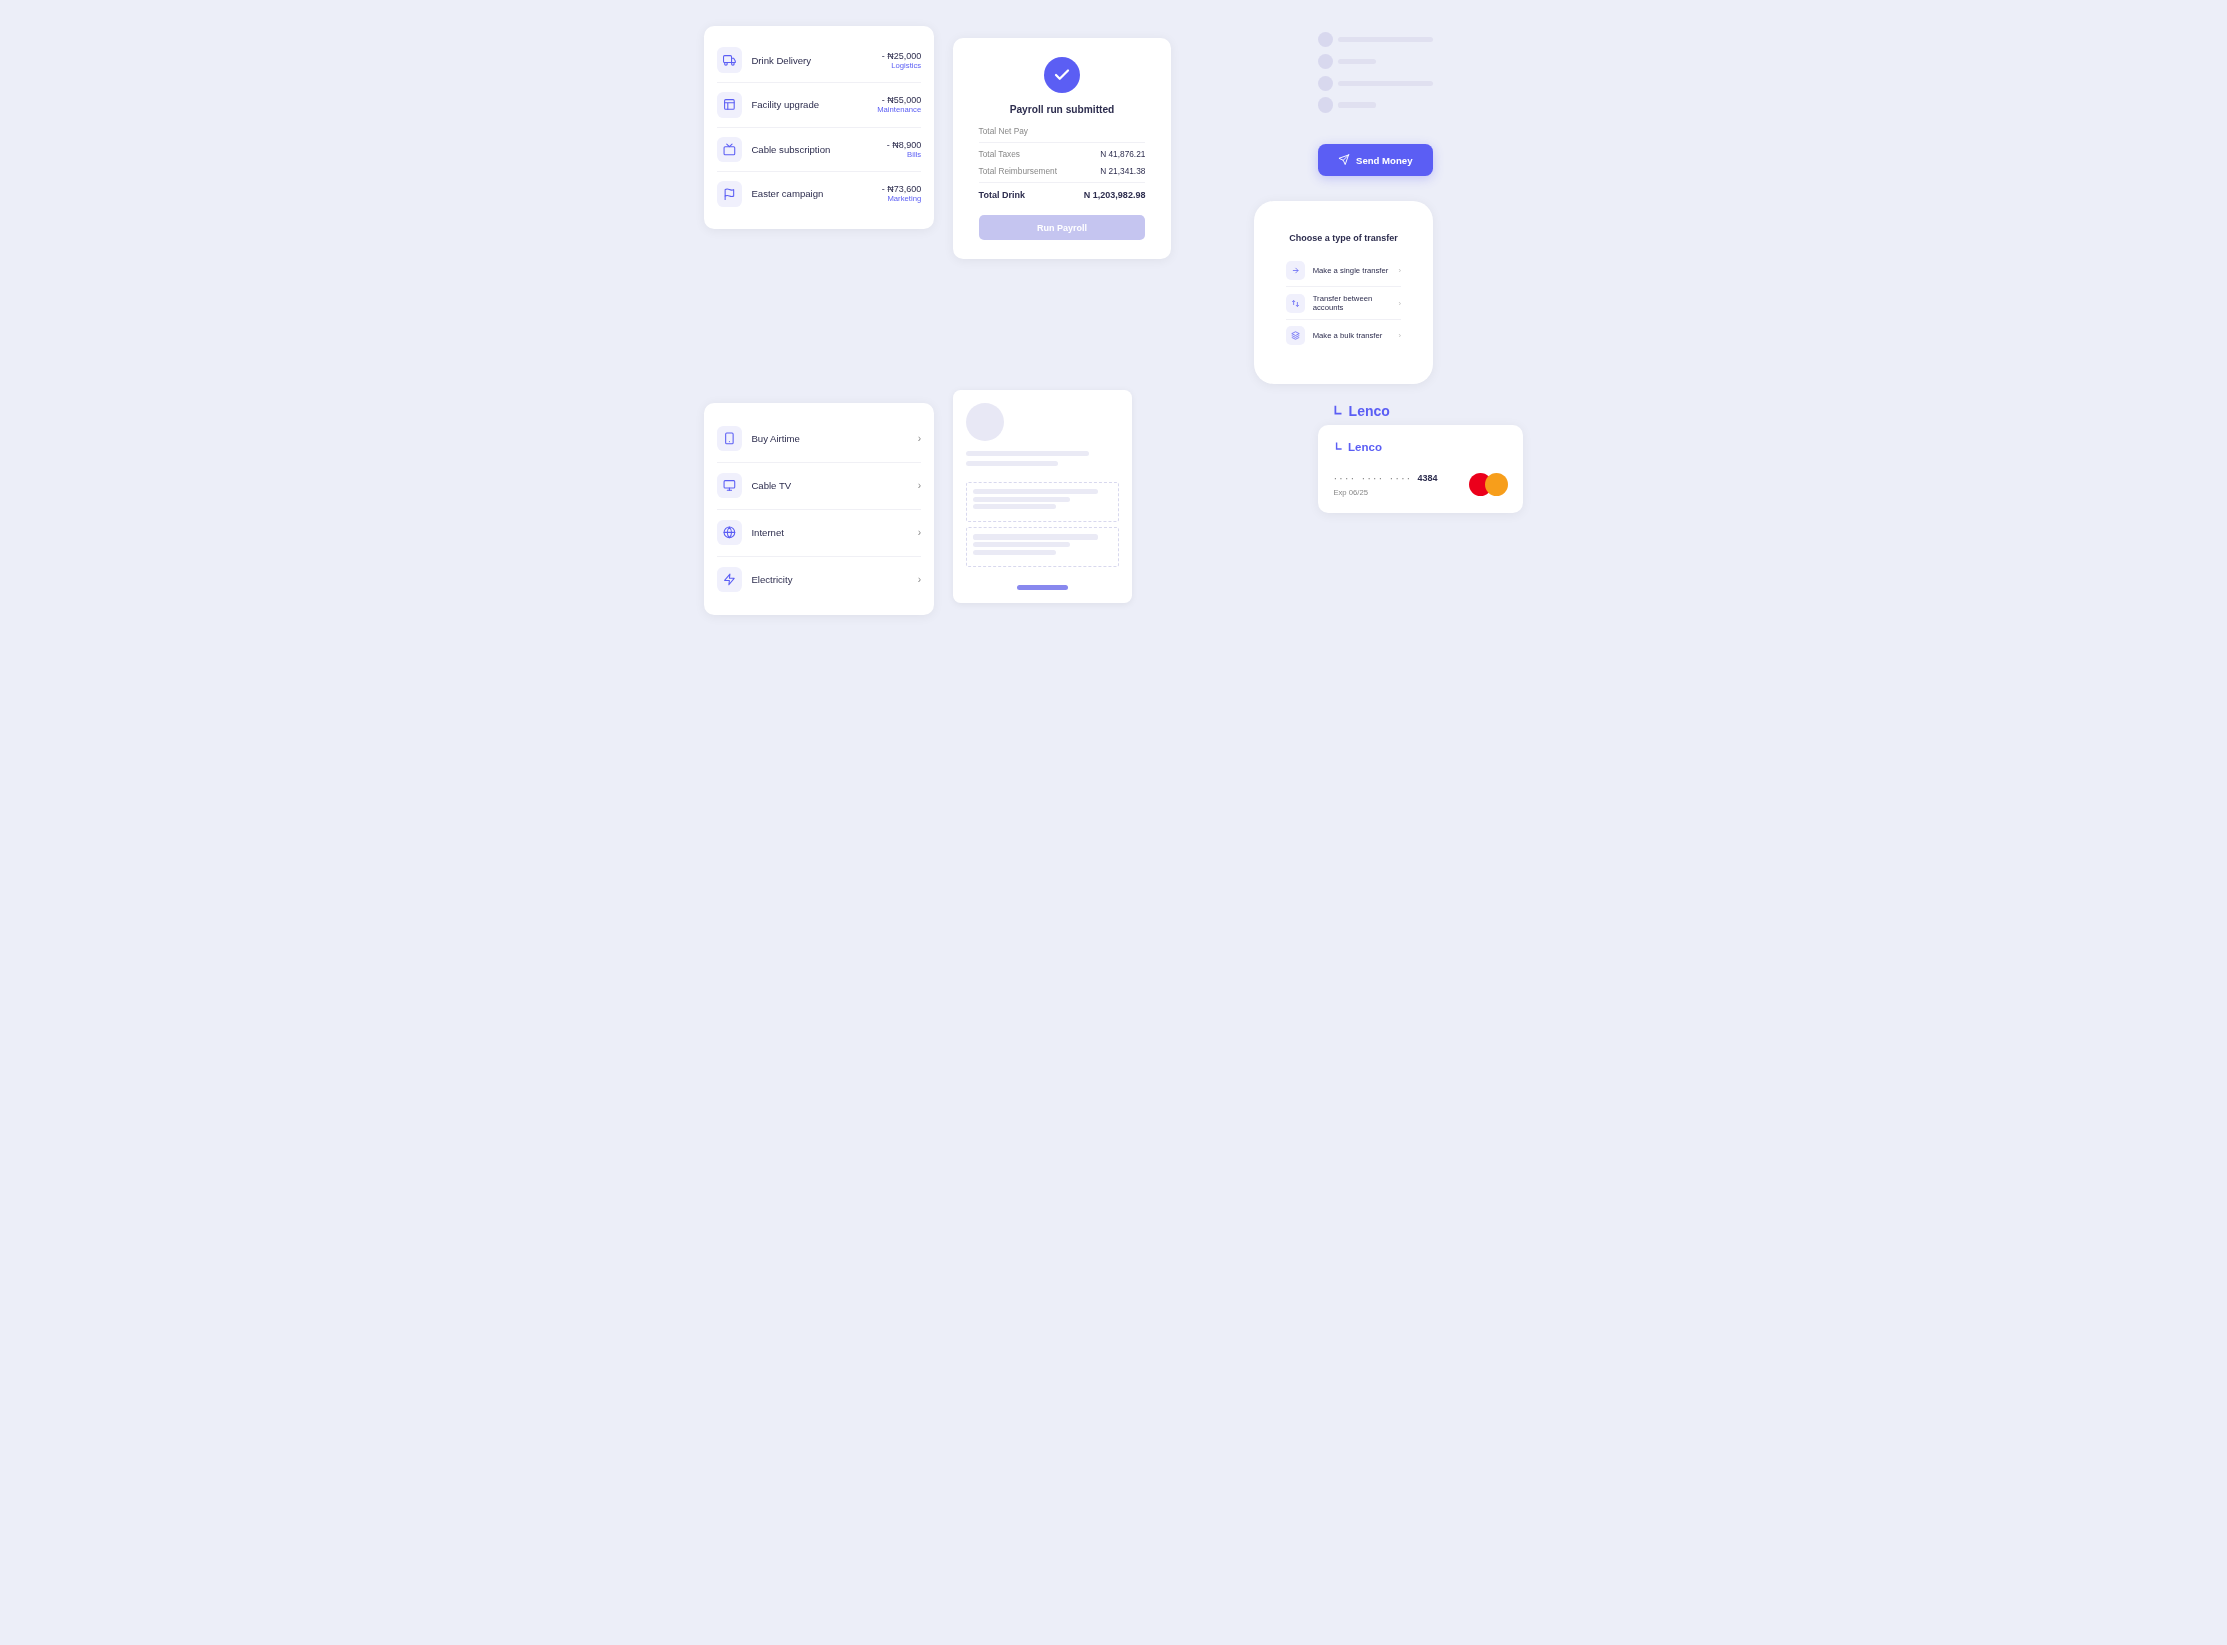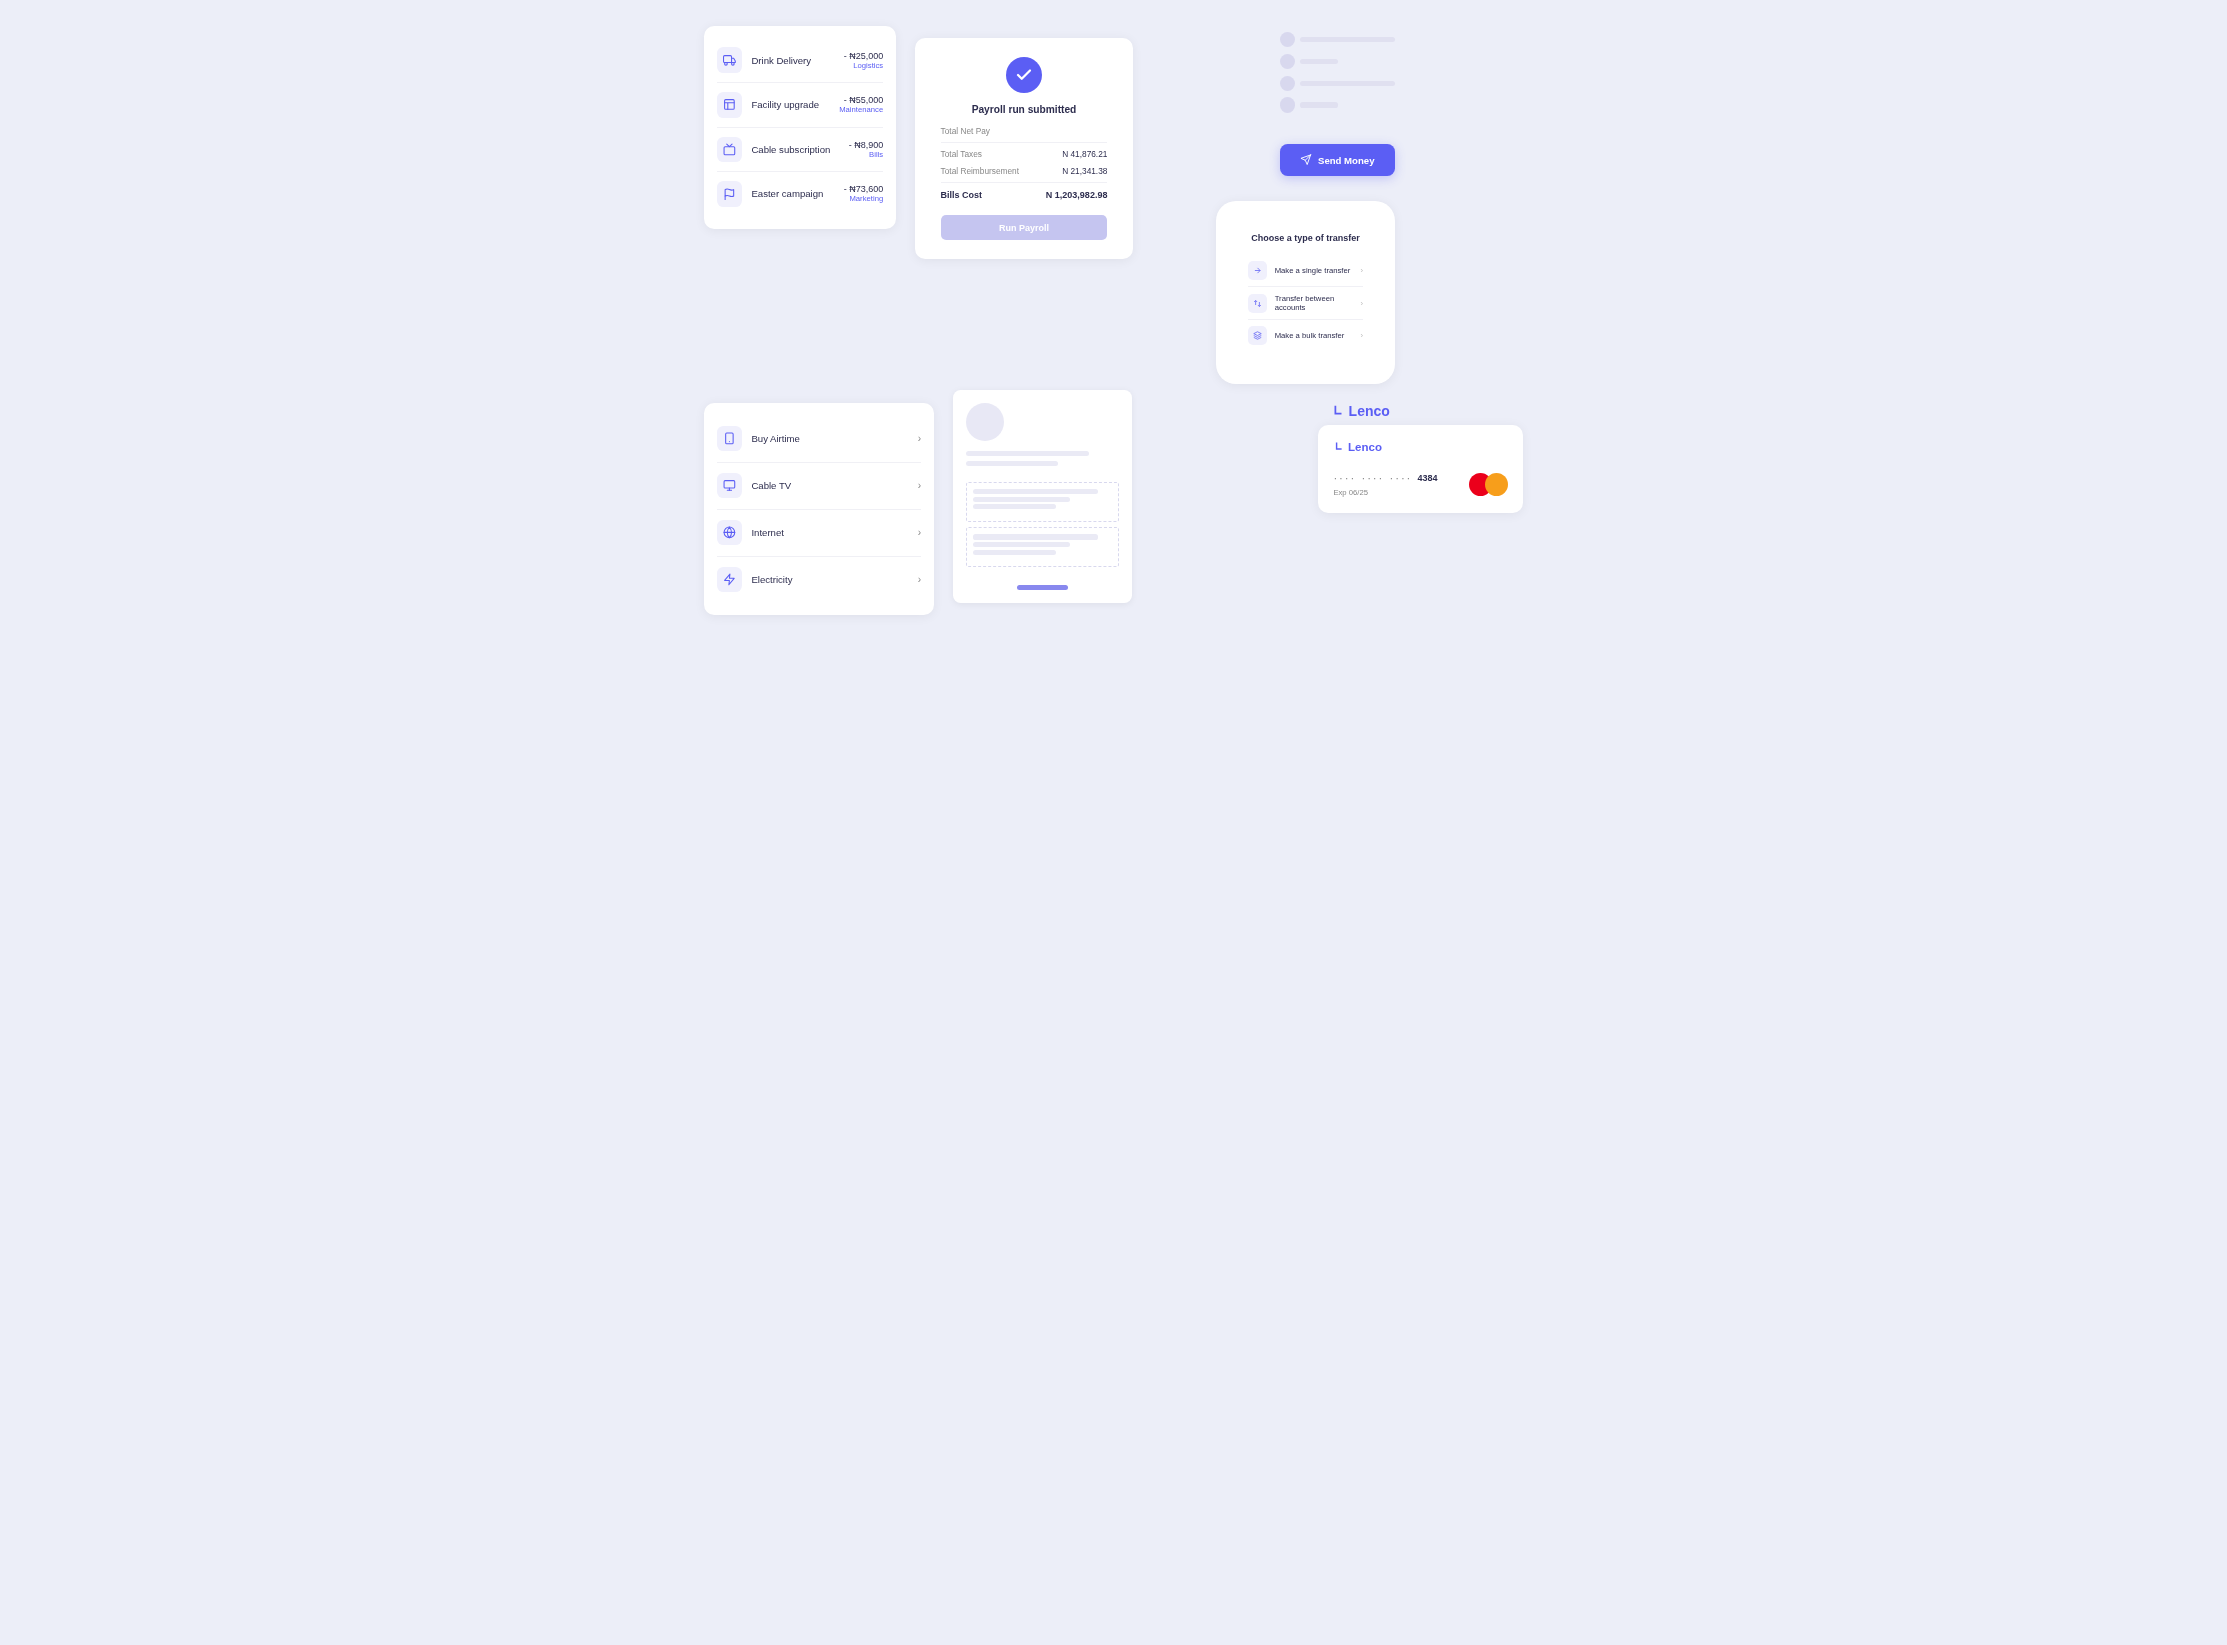--- a/index.html
+++ b/index.html
@@ -19,21 +19,21 @@
       display: flex;
       gap: 19px;
       margin-bottom: 19px;
       align-items: flex-start;
     }
     
     .expenses-card {
       background: #fff;
       border-radius: 10.2px;
       padding: 12.8px;
-      width: 192px;
+      width: 230px;
       box-shadow: 0 1.3px 10.2px rgba(0,0,0,0.06);
     }
     .expense-item {
       display: flex;
       align-items: center;
       padding: 9px 0;
       border-bottom: 0.6px solid #f0f0f5;
     }
     .expense-item:last-child { border-bottom: none; }
     .expense-icon {
@@ -466,21 +466,21 @@
       <div class="payroll-row">
         <span class="payroll-row-label">Total  Taxes</span>
         <span class="payroll-row-value">N 41,876.21</span>
       </div>
       <div class="payroll-row">
         <span class="payroll-row-label">Total  Reimbursement</span>
         <span class="payroll-row-value">N 21,341.38</span>
       </div>
       <hr class="payroll-divider">
       <div class="payroll-total-row">
-        <span>Bills Cost</span>
+        <span>Total Drink</span>
         <span>N 1,203,982.98</span>
       </div>
       <button class="run-payroll-btn">Run Payroll</button>
     </div>
 
     <div class="top-right-area">
 
       <div class="skeleton-list">
         <div class="skel-row">
           <div class="skel-circle"></div>

